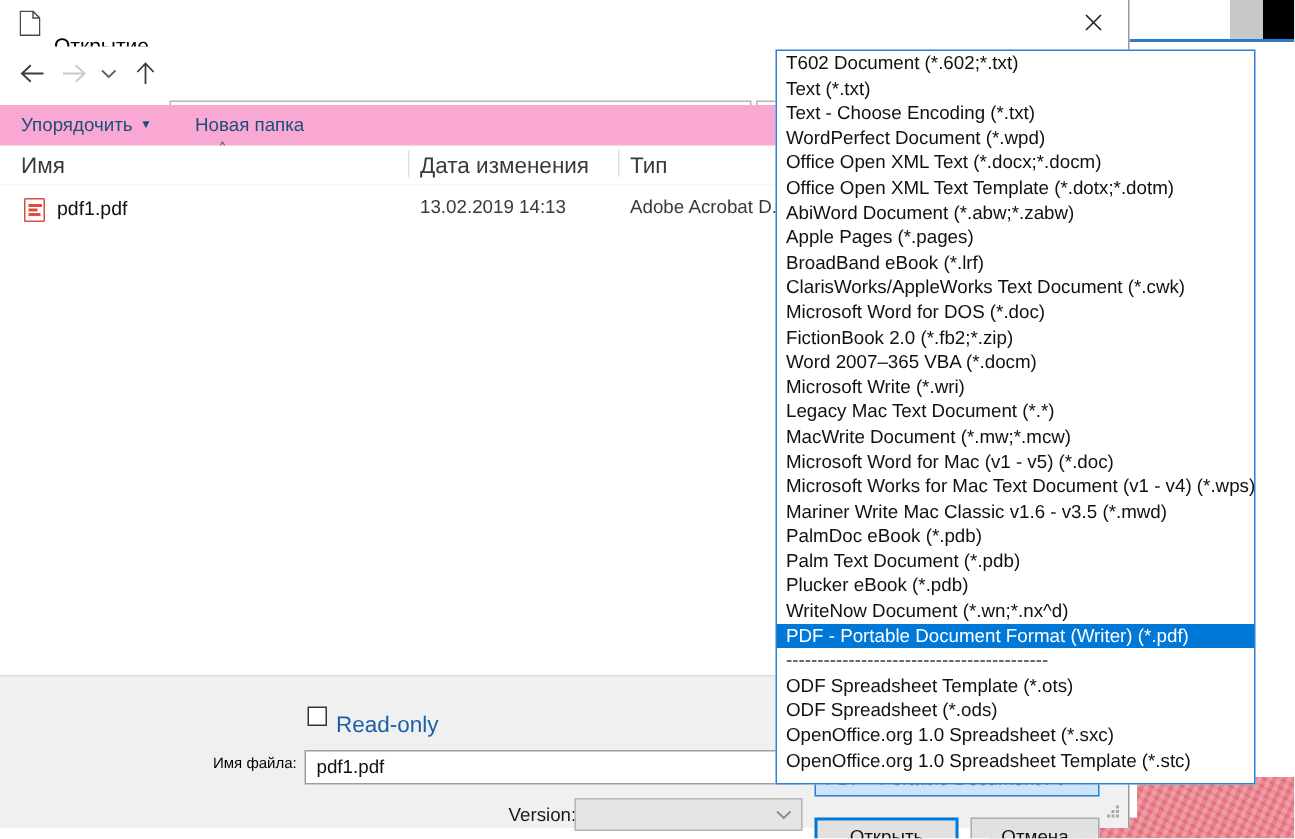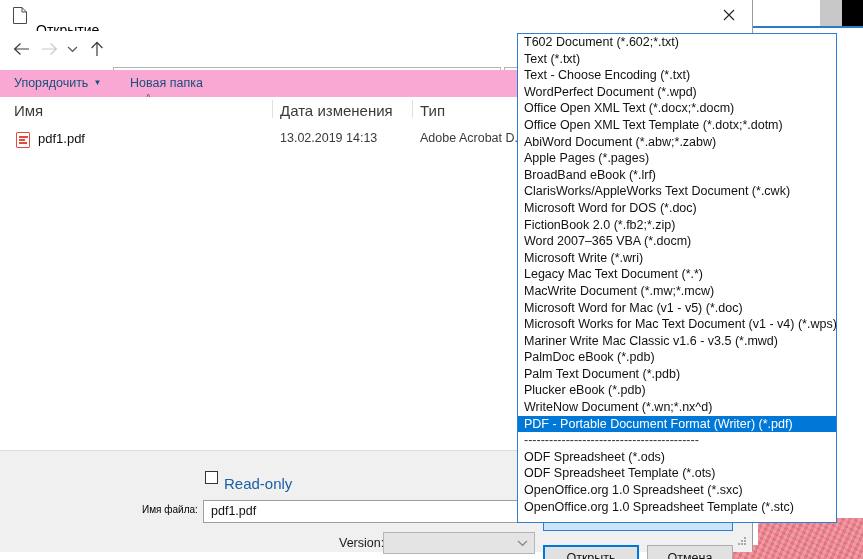--- a/index.html
+++ b/index.html
@@ -631,19 +631,19 @@
       <div class="dd-item">MacWrite Document (*.mw;*.mcw)</div>
       <div class="dd-item">Microsoft Word for Mac (v1 - v5) (*.doc)</div>
       <div class="dd-item">Microsoft Works for Mac Text Document (v1 - v4) (*.wps)</div>
       <div class="dd-item">Mariner Write Mac Classic v1.6 - v3.5 (*.mwd)</div>
       <div class="dd-item">PalmDoc eBook (*.pdb)</div>
       <div class="dd-item">Palm Text Document (*.pdb)</div>
       <div class="dd-item">Plucker eBook (*.pdb)</div>
       <div class="dd-item">WriteNow Document (*.wn;*.nx^d)</div>
       <div class="dd-item sel">PDF - Portable Document Format (Writer) (*.pdf)</div>
       <div class="dd-sep">------------------------------------------</div>
+      <div class="dd-item">ODF Spreadsheet Template (*.ots)</div>
       <div class="dd-item">ODF Spreadsheet (*.ods)</div>
-      <div class="dd-item">ODF Spreadsheet Template (*.ots)</div>
       <div class="dd-item">OpenOffice.org 1.0 Spreadsheet (*.sxc)</div>
       <div class="dd-item">OpenOffice.org 1.0 Spreadsheet Template (*.stc)</div>
     </div>
 
 </div>
 
 </body></html>

